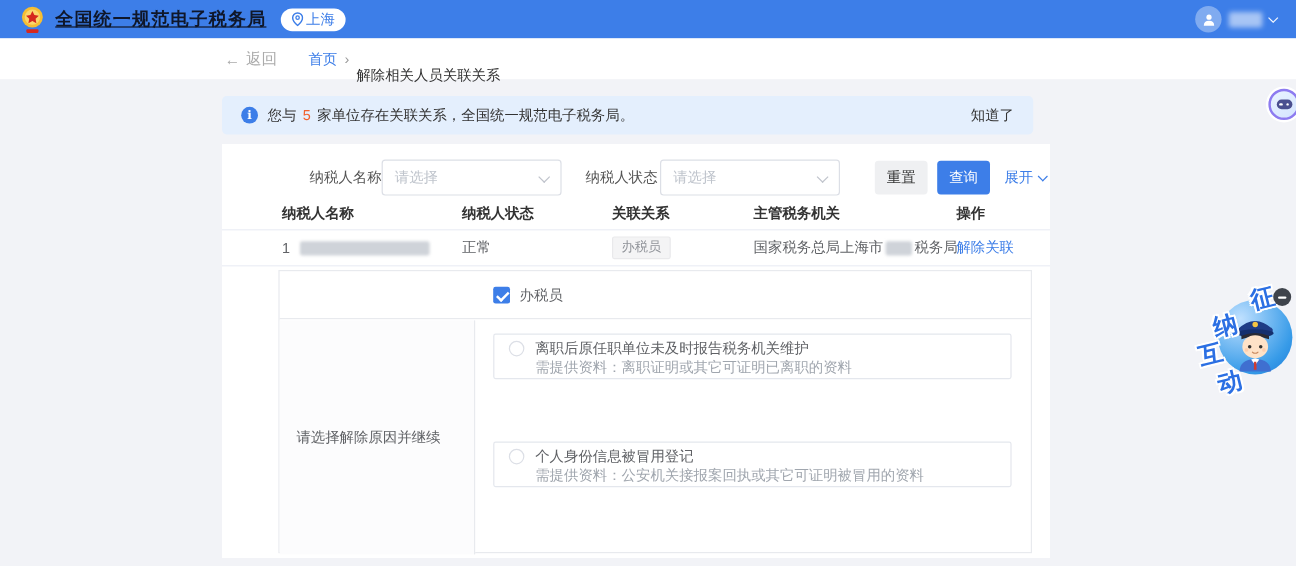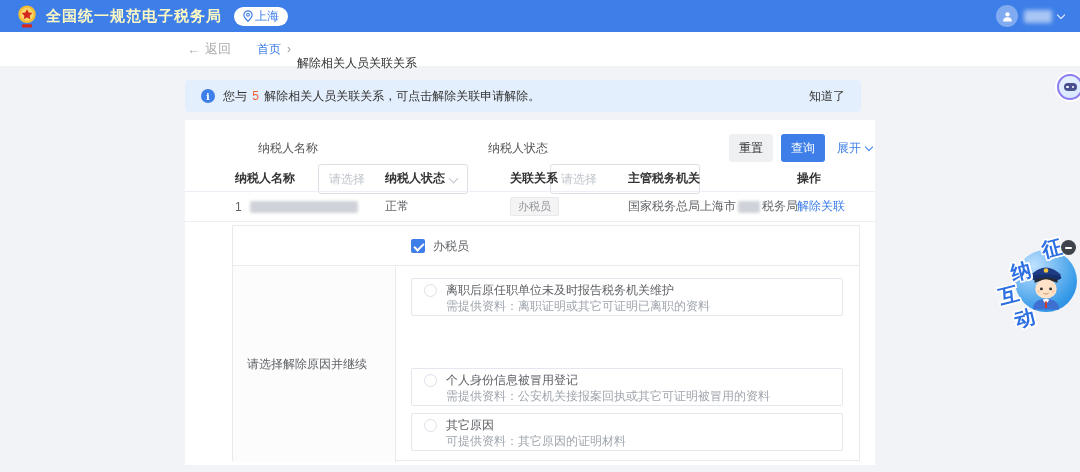--- a/index.html
+++ b/index.html
@@ -9,21 +9,21 @@
     --page-bg:#F2F3F7;
   }
   *{margin:0;padding:0;box-sizing:border-box;}
   html,body{width:1080px;height:472px;}
   body{font-family:"Liberation Sans","DejaVu Sans",sans-serif;font-size:12px;color:#333;background:#fff;}
   .page{position:relative;width:1080px;height:472px;background:var(--page-bg);overflow:hidden;}
 
   
   .app-header{position:absolute;left:0;top:0;width:1080px;height:32px;background:var(--accent);display:flex;align-items:center;padding:0 16px;}
   .logo{width:22px;height:24px;margin-right:8px;flex:0 0 auto;}
-  .app-title{color:#fef9c3;font-size:15px;font-weight:bold;letter-spacing:1px;}
+  .app-title{color:#0f172a;font-size:15px;font-weight:bold;letter-spacing:1px;text-decoration:underline;}
   .loc-pill{margin-left:12px;height:19px;background:#fff;border-radius:10px;display:flex;align-items:center;gap:2px;padding:0 9px;color:var(--accent);font-size:12px;cursor:pointer;}
   .header-right{margin-left:auto;display:flex;align-items:center;gap:6px;cursor:pointer;}
   .avatar{width:22px;height:22px;border-radius:50%;background:rgba(255,255,255,.35);display:flex;align-items:center;justify-content:center;}
   .redact{display:inline-block;background:#cfd3d9;border-radius:2px;filter:blur(1.5px);}
   .redact.light{background:rgba(255,255,255,.55);filter:blur(2px);}
   .chev{display:inline-block;width:6px;height:6px;border-right:1px solid rgba(255,255,255,.95);border-bottom:1px solid rgba(255,255,255,.95);transform:rotate(45deg);margin-top:-3px;}
 
   
   .crumb-band{position:absolute;left:0;top:32px;width:1080px;height:34px;background:#fff;display:flex;align-items:center;padding-left:187px;font-size:12px;}
   .back-btn{color:#ababab;display:flex;align-items:center;gap:5px;cursor:pointer;font-size:13px;}
@@ -37,21 +37,21 @@
   .notice .count{color:var(--count-color);font-weight:normal;padding:0 2px;}
   .dismiss{margin-left:auto;color:#333;cursor:pointer;}
 
   
   .card{position:absolute;left:185px;top:120px;width:690px;height:345px;background:#fff;}
 
   
   .f-label{position:absolute;top:13px;height:30px;line-height:30px;color:#555;}
   .f-label.l1{left:73px;}
   .f-label.l2{left:303px;}
-  .select{position:absolute;top:13px;height:30px;width:150px;border:1px solid #DCDFE6;border-radius:3px;background:#fff;line-height:28px;padding:0 22px 0 10px;color:#BFC4CC;cursor:pointer;margin-top:31px;}
+  .select{position:absolute;top:13px;height:30px;width:150px;border:1px solid #DCDFE6;border-radius:3px;background:#fff;line-height:28px;padding:0 22px 0 10px;color:#BFC4CC;cursor:pointer;}
   .select.s1{left:133px;}
   .select.s2{left:365px;}
   .sel-arrow{position:absolute;right:10px;top:10px;width:7px;height:7px;border-right:1px solid #C0C4CC;border-bottom:1px solid #C0C4CC;transform:rotate(45deg);}
   .btn{position:absolute;top:14px;height:28px;width:44px;border:none;border-radius:3px;font-size:12px;cursor:pointer;font-family:inherit;}
   .btn.reset{left:544px;background:#EFF0F2;color:#333;}
   .btn.query{left:596px;background:var(--accent);color:#fff;}
   .expand{position:absolute;left:652px;top:14px;height:28px;line-height:28px;color:var(--accent);cursor:pointer;display:flex;align-items:center;gap:5px;}
   .expand .exp-arrow{display:inline-block;width:6px;height:6px;border-right:1px solid var(--accent);border-bottom:1px solid var(--accent);transform:rotate(45deg);margin-top:-2px;}
 
   
@@ -132,21 +132,21 @@
       <span>返回</span>
     </span>
     <a class="crumb-home">首页</a>
     <span class="crumb-sep">›</span>
     <span class="crumb-cur">解除相关人员关联关系</span>
   </div>
 
   <div class="notice">
     <span class="info-icon">i</span>
     <span>
-      <span>您与 </span><span class="count">5</span><span> 解除相关人员关联关系，可点击解除关联申请解除。</span>
+      <span>您与 </span><span class="count">5</span><span> 家单位存在关联关系，全国统一规范电子税务局。</span>
     </span>
     <span class="dismiss">知道了</span>
   </div>
 
   <div class="card">
 
     <span class="f-label l1">纳税人名称</span>
     <span class="select s1">
       <span>请选择</span>
       <span class="sel-arrow"></span>
@@ -204,25 +204,20 @@
           <div class="opt-box b1">
             <span class="radio"></span>
             <span class="opt-title">离职后原任职单位未及时报告税务机关维护</span>
             <span class="opt-desc">需提供资料：离职证明或其它可证明已离职的资料</span>
           </div>
           <div class="opt-box b3">
             <span class="radio"></span>
             <span class="opt-title">个人身份信息被冒用登记</span>
             <span class="opt-desc">需提供资料：公安机关接报案回执或其它可证明被冒用的资料</span>
           </div>
-          <div class="opt-box b4">
-            <span class="radio"></span>
-            <span class="opt-title">其它原因</span>
-            <span class="opt-desc">可提供资料：其它原因的证明材料</span>
-          </div>
         </div>
       </div>
     </div>
   </div>
 
   <div class="chat-fab">
     <span class="chat-face"></span>
   </div>
 
   <div class="mascot">

